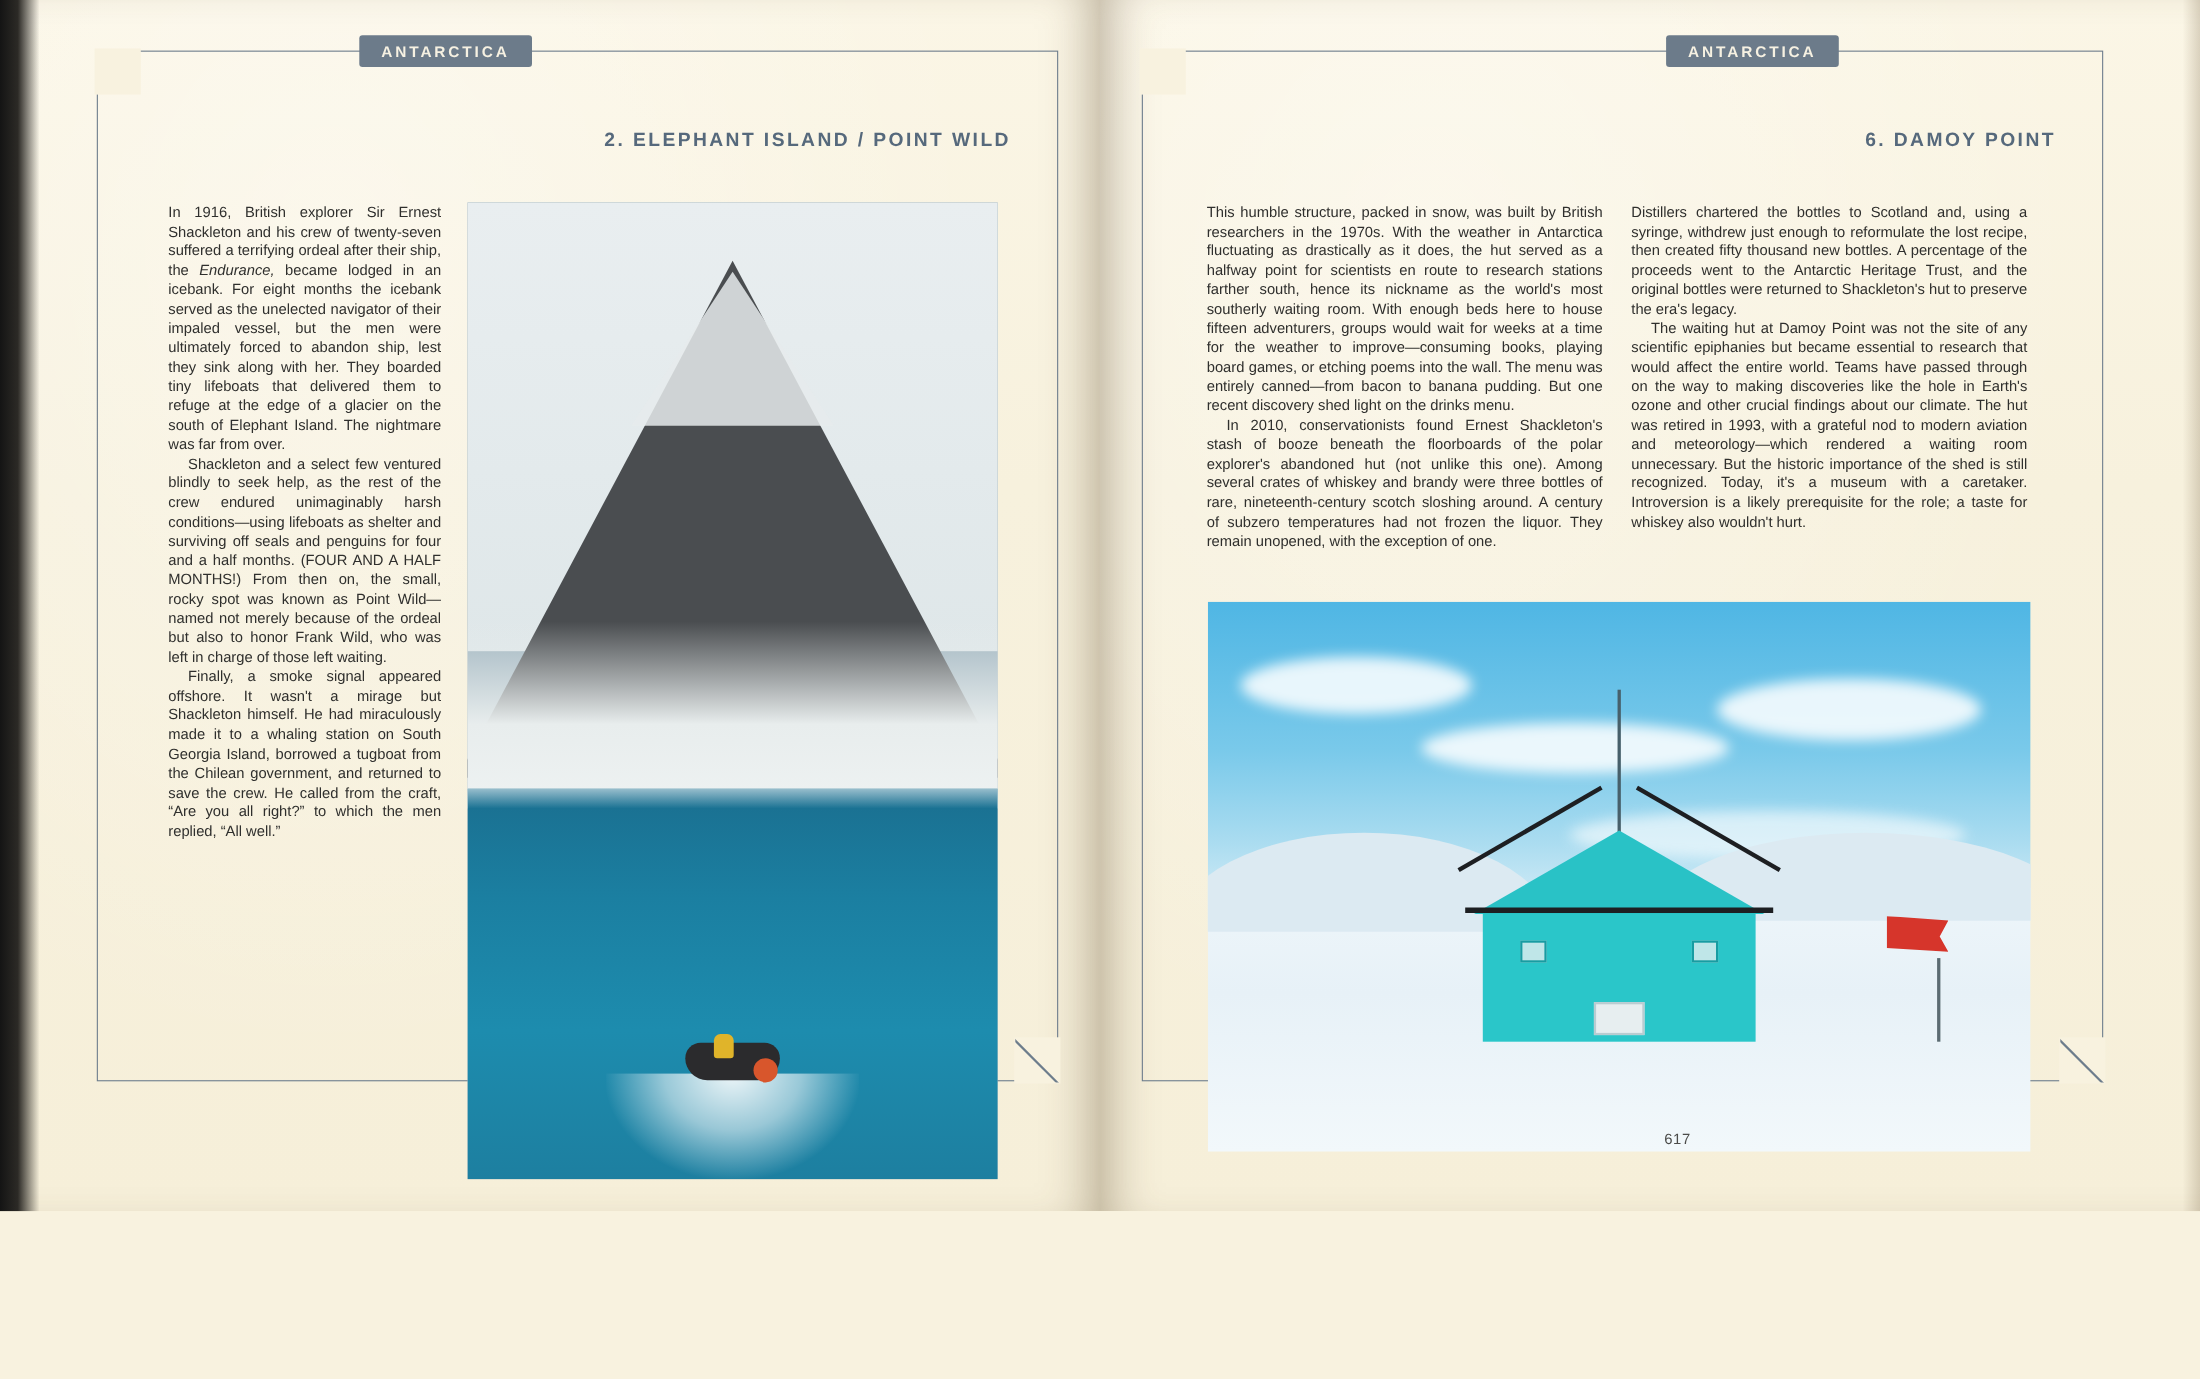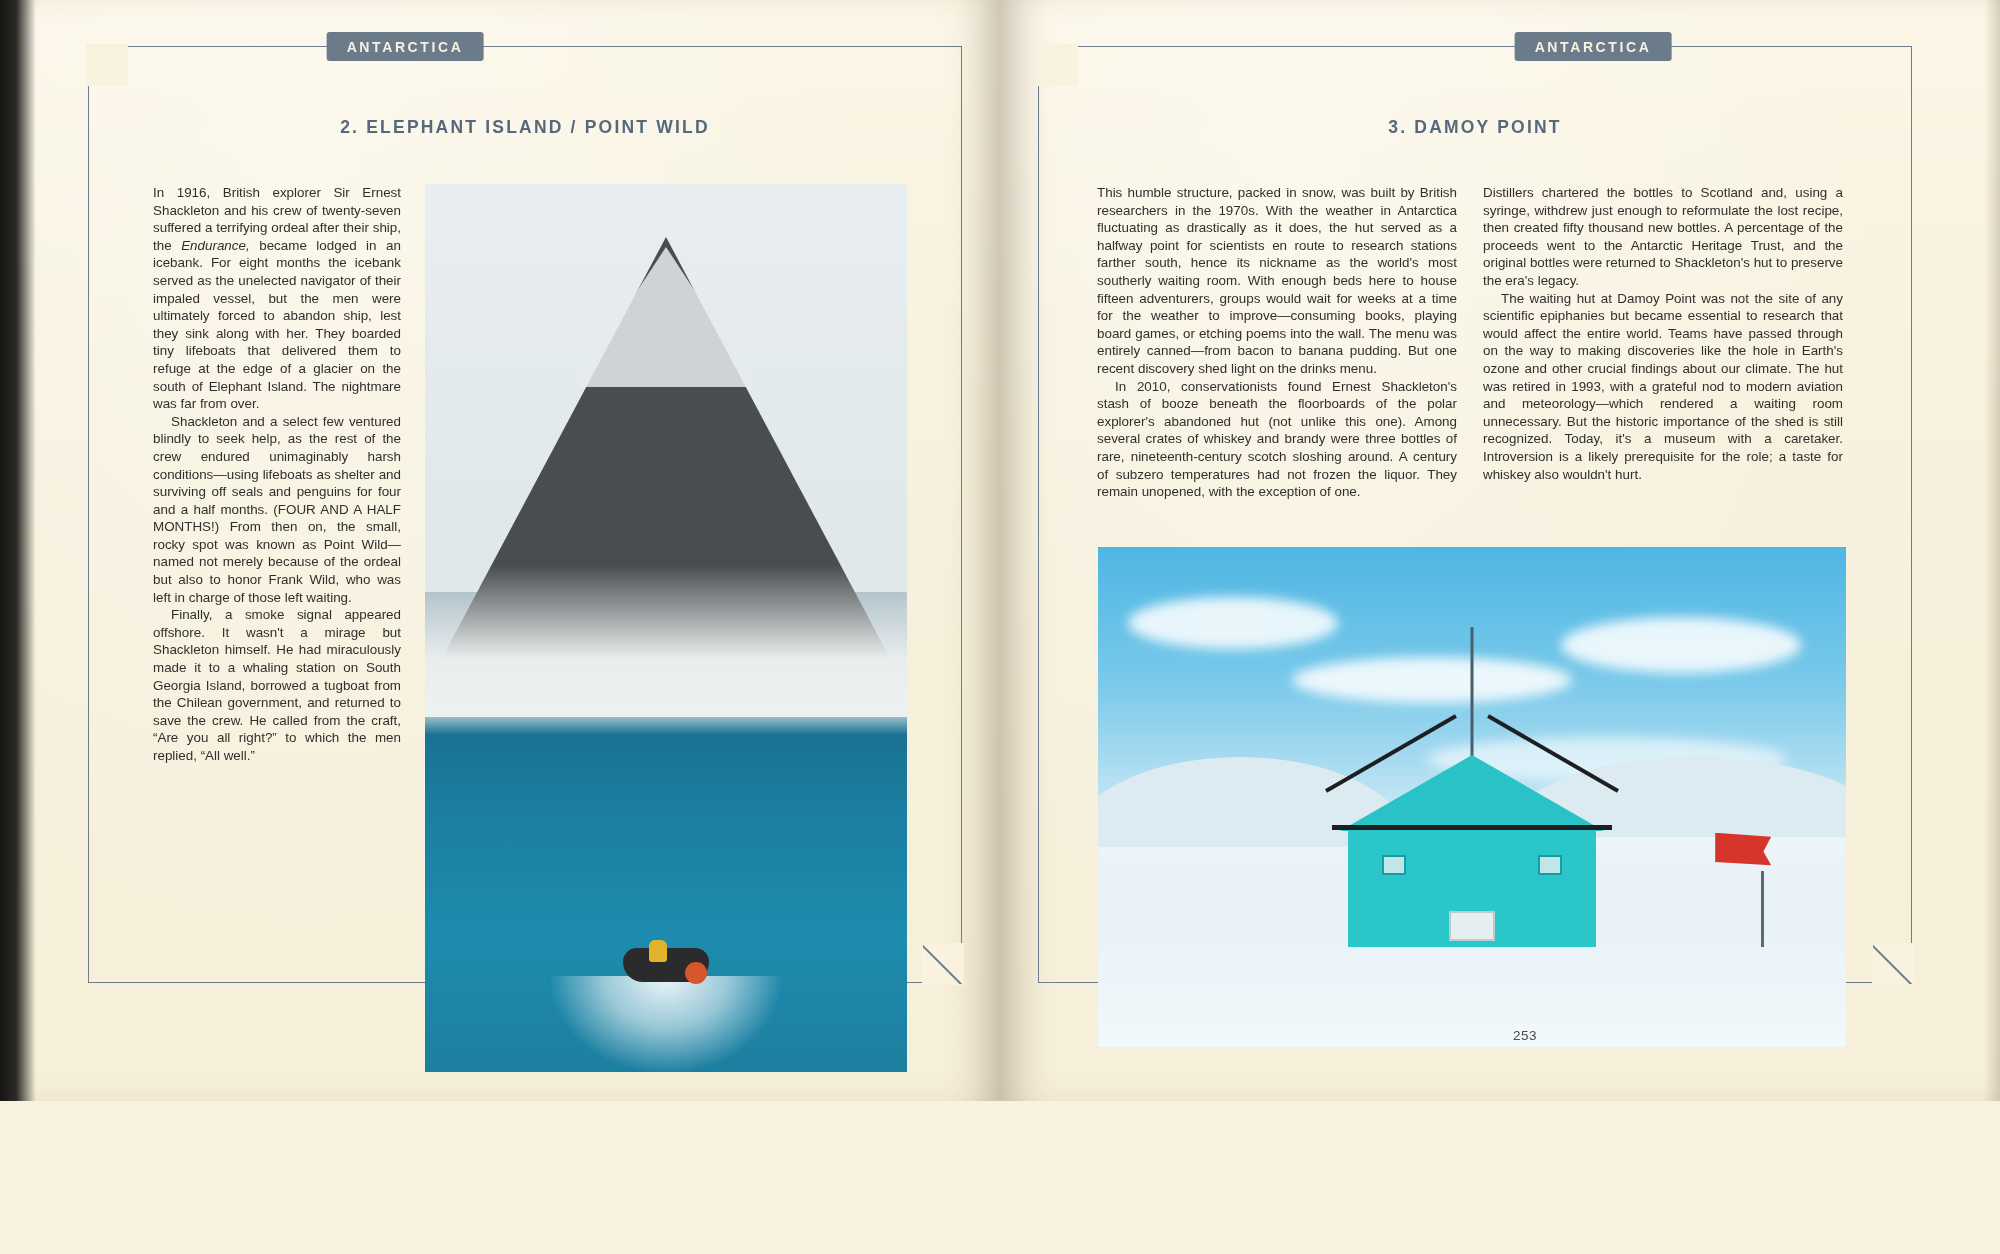--- a/index.html
+++ b/index.html
@@ -89,21 +89,21 @@
   .page.left .chip { left: 50%; transform: translateX(-50%) translateX(-120px); }
   .page.right .chip { left: 50%; transform: translateX(-50%) translateX(118px); }
 
   .content {
     position: absolute;
     top: 0; left: 0; right: 0; bottom: 0;
     padding: 52px 42px 0 42px;
   }
 
   .section-title {
-    text-align: center;
+    text-align: right;
     color: #56697c;
     font-size: 17.5px;
     font-weight: 700;
     letter-spacing: 2.2px;
     margin: 18px 0 46px 0;
   }
 
   
   .left-body {
     display: flex;
@@ -399,21 +399,21 @@
         
       </div>
       <div class="corner-mask" style="right:-3px; bottom:-3px;"></div>
       <div class="corner-cut" style="right:-2px; bottom:-2px;">
         <i style="transform: rotate(45deg); transform-origin: left center; left:-1px; top:0px;"></i>
       </div>
 
       <div class="chip">ANTARCTICA</div>
 
       <div class="content">
-        <div class="section-title">3. DAMOY POINT</div>
+        <div class="section-title">6. DAMOY POINT</div>
 
         <div class="right-body">
           <div class="cols2">
             <div class="col">
               <p>This humble structure, packed in snow, was built by British researchers in the 1970s. With the weather in Antarctica fluctuating as drastically as it does, the hut served as a halfway point for scientists en route to research stations farther south, hence its nickname as the world's most southerly waiting room. With enough beds here to house fifteen adventurers, groups would wait for weeks at a time for the weather to improve—consuming books, playing board games, or etching poems into the wall. The menu was entirely canned—from bacon to banana pudding. But one recent discovery shed light on the drinks menu.</p>
               <p>In 2010, conservationists found Ernest Shackleton's stash of booze beneath the floorboards of the polar explorer's abandoned hut (not unlike this one). Among several crates of whiskey and brandy were three bottles of rare, nineteenth-century scotch sloshing around. A century of subzero temperatures had not frozen the liquor. They remain unopened, with the exception of one.</p>
             </div>
             <div class="col">
               <p>Distillers chartered the bottles to Scotland and, using a syringe, withdrew just enough to reformulate the lost recipe, then created fifty thousand new bottles. A percentage of the proceeds went to the Antarctic Heritage Trust, and the original bottles were returned to Shackleton's hut to preserve the era's legacy.</p>
               <p>The waiting hut at Damoy Point was not the site of any scientific epiphanies but became essential to research that would affect the entire world. Teams have passed through on the way to making discoveries like the hole in Earth's ozone and other crucial findings about our climate. The hut was retired in 1993, with a grateful nod to modern aviation and meteorology—which rendered a waiting room unnecessary. But the historic importance of the shed is still recognized. Today, it's a museum with a caretaker. Introversion is a likely prerequisite for the role; a taste for whiskey also wouldn't hurt.</p>
@@ -443,16 +443,16 @@
               <div class="door"></div>
             </div>
 
             <div class="flagpole"></div>
             <div class="flag"></div>
           </div>
         </div>
       </div>
     </div>
 
-    <div class="folio">253</div>
+    <div class="folio">617</div>
   </div>
 
 </div>
 
 </body></html>

